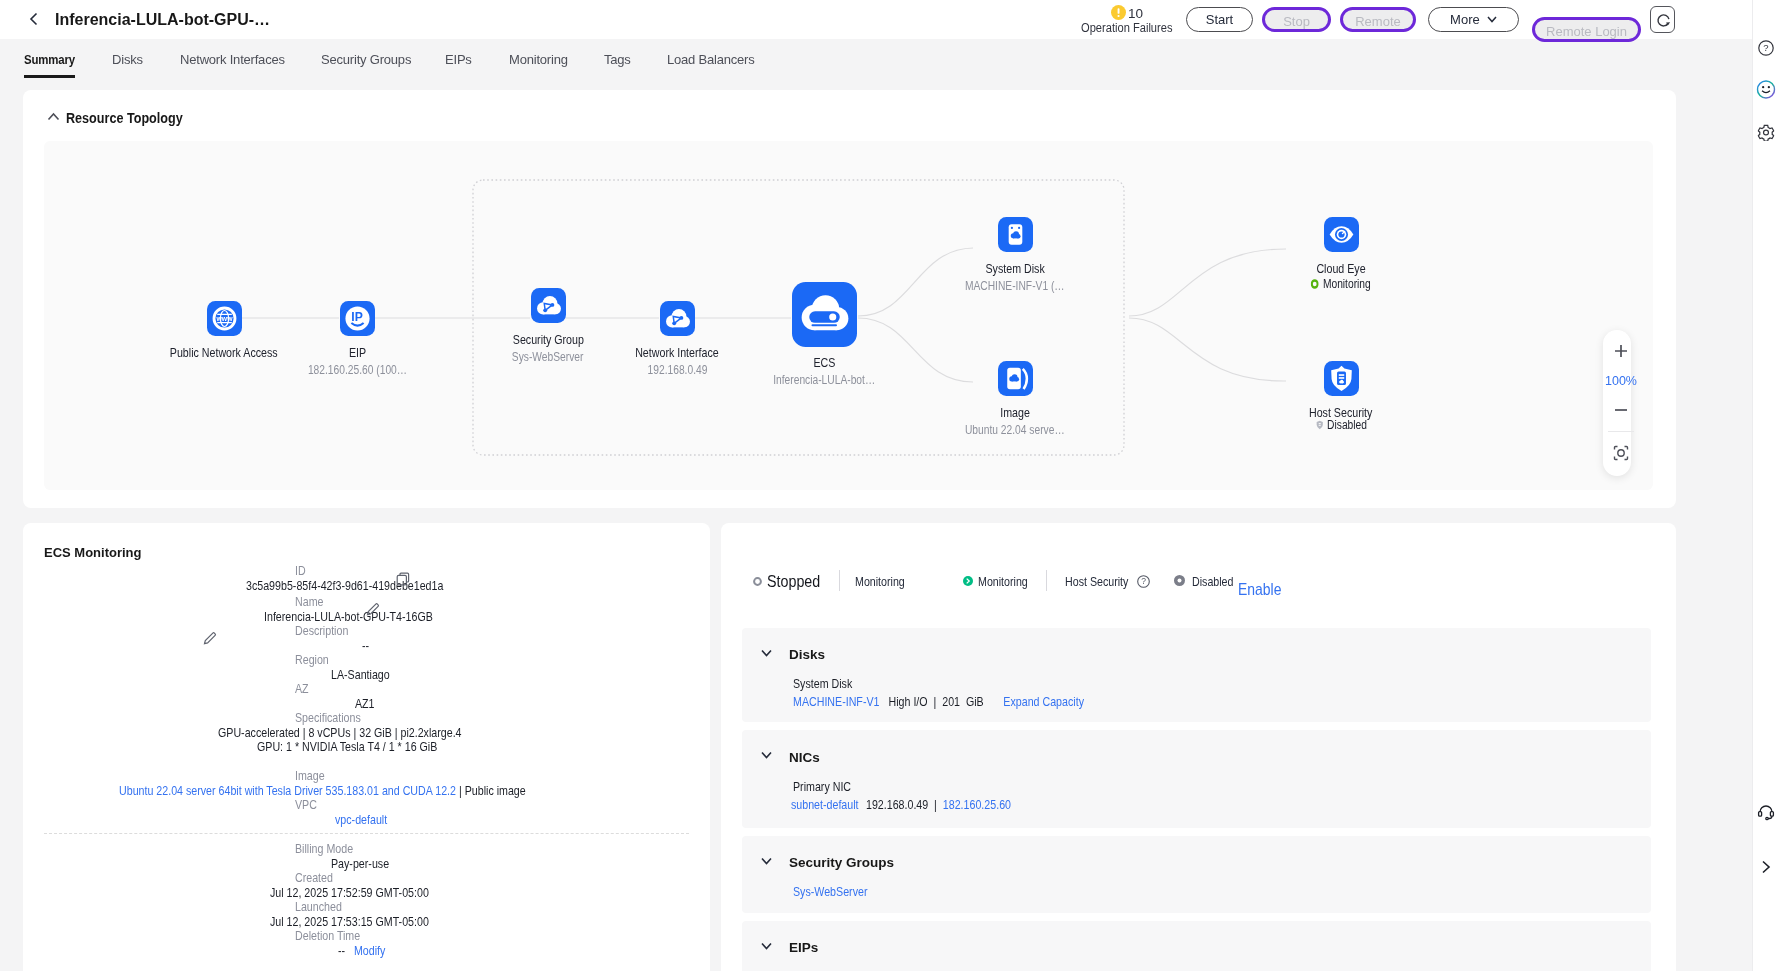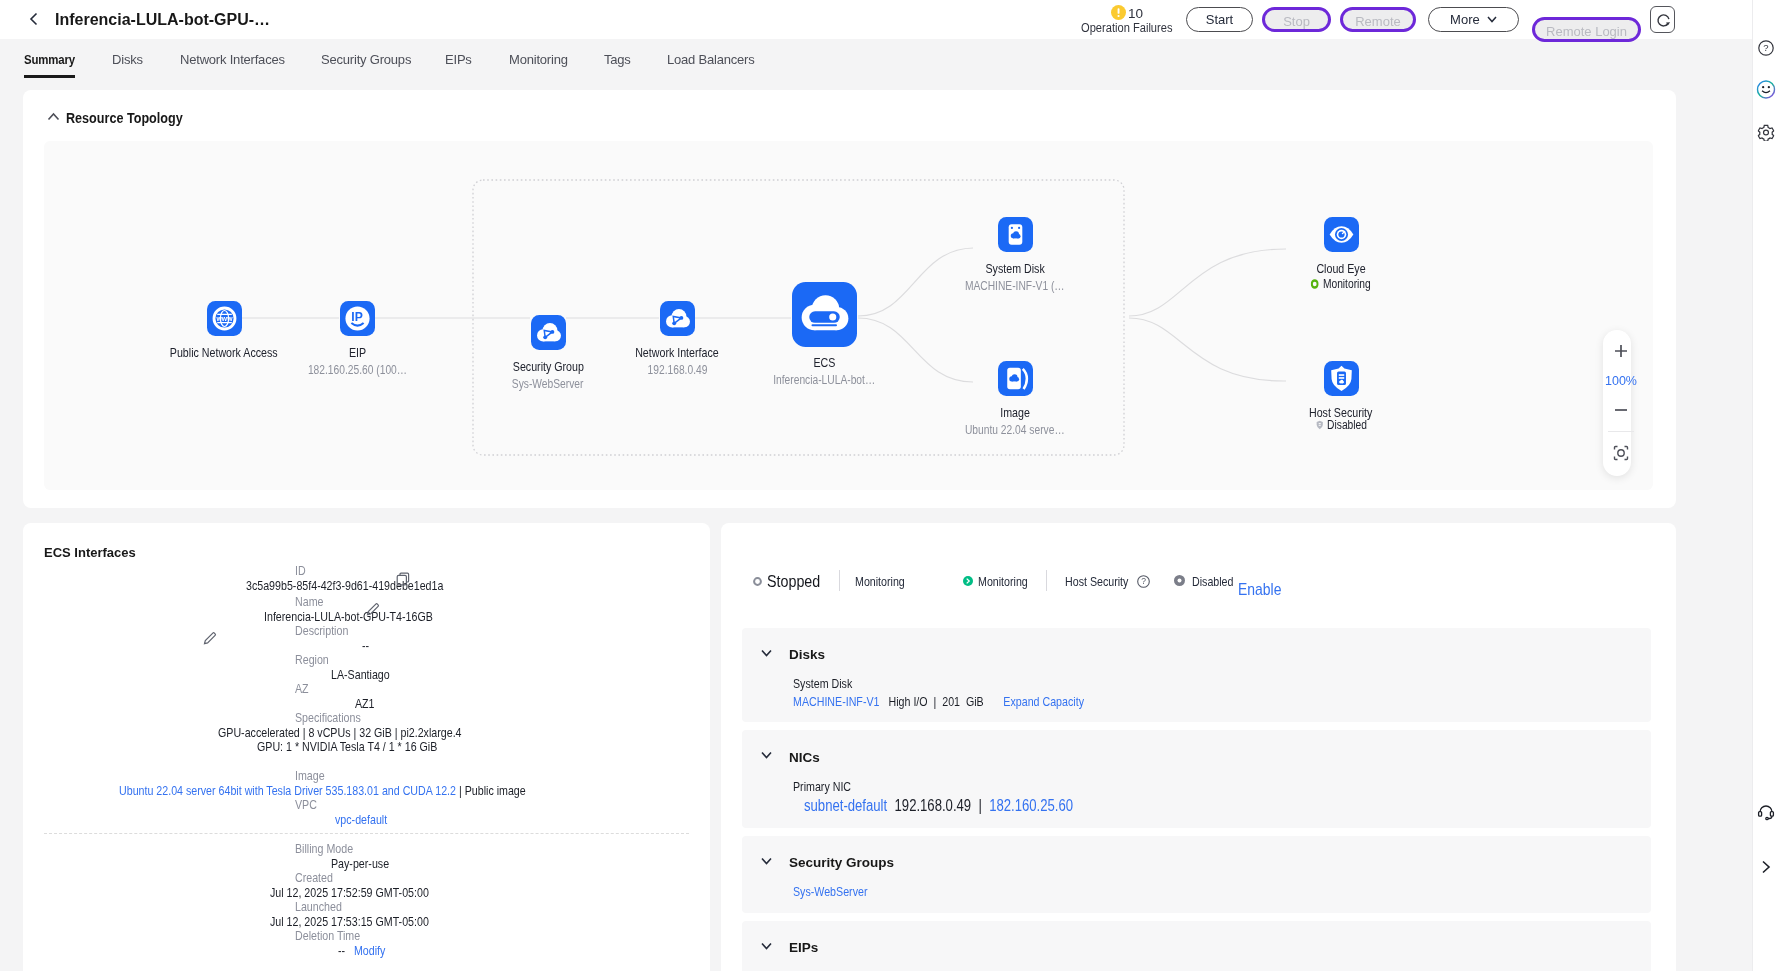--- a/index.html
+++ b/index.html
@@ -128,21 +128,21 @@
           <text x="17.5" y="20.8" font-size="12.5" font-weight="bold" fill="#1b69f5" text-anchor="middle" font-family="Liberation Sans">IP</text>
           <path d="M11.7 22.6 Q18 28 24.3 22.6" fill="none" stroke="#1b69f5" stroke-width="2.1"></path>
         </svg>
       <div class="nl">
           <span class="cc">EIP</span>
         </div>
       <div class="ns">
           <span class="cc">182.160.25.60 (100…</span>
         </div>
     </div>
-    <div class="node" style="left:384px;top:174px">
+    <div class="node" style="left:384px;top:147px">
       <svg width="35" height="35" viewBox="0 0 36 36">
           <rect width="36" height="36" rx="8.5" fill="#1b69f5"></rect>
           <g fill="#fff">
             <circle cx="12.5" cy="21" r="6.3"></circle>
             <circle cx="19.5" cy="15.8" r="7.6"></circle>
             <circle cx="25" cy="21.3" r="5.8"></circle>
             <rect x="12.5" y="20" width="12.5" height="7.1"></rect>
           </g>
           <g stroke="#1b69f5" stroke-width="1.5" fill="none">
             <path d="M13.6 15.9 L14.6 23 L22 17.4 Z"></path>
@@ -295,21 +295,21 @@
     <svg class="abs" style="left:10px;top:115px" width="16" height="16" viewBox="0 0 16 16">
         <g fill="none" stroke="#4d4f58" stroke-width="1.4">
           <circle cx="8" cy="8" r="3.2"></circle>
           <path d="M1.5 4.5 V2.5 Q1.5 1.5 2.5 1.5 H4.5 M11.5 1.5 H13.5 Q14.5 1.5 14.5 2.5 V4.5 M14.5 11.5 V13.5 Q14.5 14.5 13.5 14.5 H11.5 M4.5 14.5 H2.5 Q1.5 14.5 1.5 13.5 V11.5"></path>
         </g>
       </svg>
   </div>
 </div>
 
 <div class="card" id="card2">
-  <h3>ECS Interfaces</h3>
+  <h3>ECS Monitoring</h3>
   <div class="row" style="height:31px;position:relative">
       <span class="lb"><span class="cx">ID</span></span>
       <span class="vl">
         <span class="cx">3c5a99b5-85f4-42f3-9d61-419debe1ed1a</span>
       </span>
     <svg style="position:absolute;left:352px;top:9px" width="14" height="14" viewBox="0 0 14 14">
         <g fill="none" stroke="#60646f" stroke-width="1.2">
           <rect x="1.2" y="3.4" width="9.2" height="9.4" rx="1.4"></rect>
           <path d="M4 3.2 V2.2 Q4 1.2 5 1.2 H11.5 Q12.6 1.2 12.6 2.3 V9 Q12.6 10 11.6 10 H10.7"></path>
         </g>
@@ -433,21 +433,21 @@
     <span class="ctt">Disks</span>
     <div class="abs" style="left:51px;top:47.5px;font-size:13px;color:#1c1f27;"><span class="cx">System Disk</span></div>
     <div class="abs" style="left:51px;top:65.5px;font-size:13px;color:#1c1f27;"><span class="cx"><span class="blue">MACHINE-INF-V1</span><span style="display:inline-block;width:11px"></span>High I/O&nbsp; |&nbsp; 201&nbsp; GiB<span style="display:inline-block;width:24px"></span><span class="blue">Expand Capacity</span></span></div>
   </div>
   <div class="secbox" style="top:207px;height:98px;">
     <svg class="caret" width="11" height="8" viewBox="0 0 11 8">
         <path d="M1 1.5 L5.5 6.5 L10 1.5" fill="none" stroke="#252b3a" stroke-width="1.6"></path>
       </svg>
     <span class="ctt" style="top:20px">NICs</span>
     <div class="abs" style="left:51px;top:48.5px;font-size:13px;color:#1c1f27;"><span class="cx">Primary NIC</span></div>
-    <div class="abs" style="left:62px;top:66.5px;font-size:16px;color:#1c1f27;"><span class="cx"><span class="blue">subnet-default</span><span style="display:inline-block;width:9px"></span>192.168.0.49&nbsp; |&nbsp; <span class="blue">182.160.25.60</span></span></div>
+    <div class="abs" style="left:49px;top:66.5px;font-size:13px;color:#1c1f27;"><span class="cx"><span class="blue">subnet-default</span><span style="display:inline-block;width:9px"></span>192.168.0.49&nbsp; |&nbsp; <span class="blue">182.160.25.60</span></span></div>
   </div>
   <div class="secbox" style="top:313px;height:77px;">
     <svg class="caret" width="11" height="8" viewBox="0 0 11 8">
         <path d="M1 1.5 L5.5 6.5 L10 1.5" fill="none" stroke="#252b3a" stroke-width="1.6"></path>
       </svg>
     <span class="ctt" style="top:19px">Security Groups</span>
     <div class="abs blue" style="left:51px;top:47.5px;font-size:13px;"><span class="cx">Sys-WebServer</span></div>
   </div>
   <div class="secbox" style="top:398px;height:94px;">
     <svg class="caret" width="11" height="8" viewBox="0 0 11 8">

